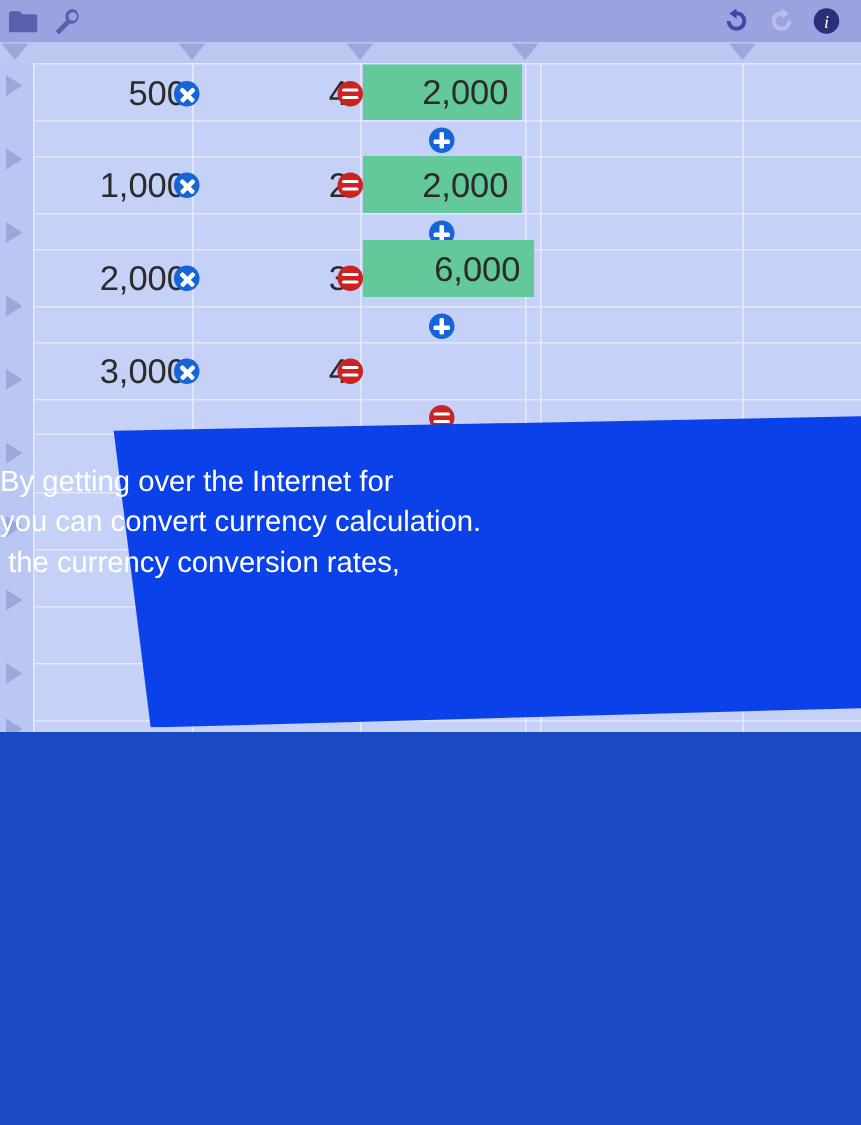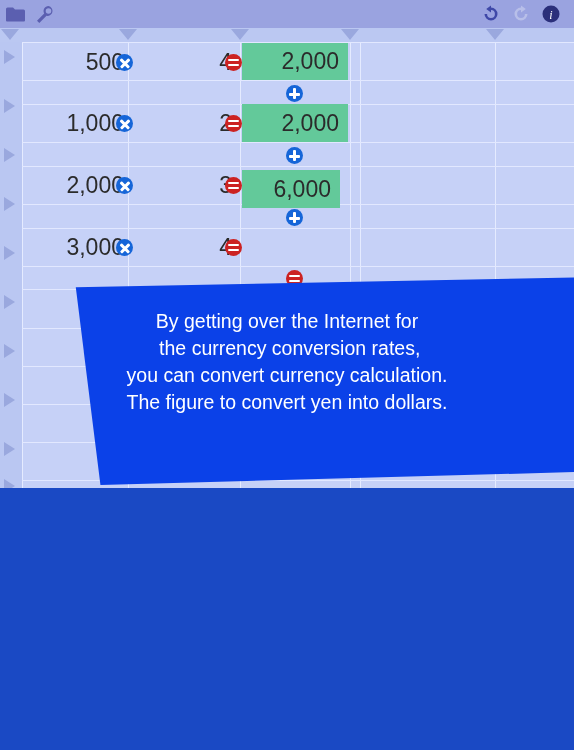--- a/index.html
+++ b/index.html
@@ -98,21 +98,21 @@
     position:absolute; left:0; top:270px; width:574px; height:215px;
     pointer-events:none;
   }
   #banner .shape{
     position:absolute; left:0; top:0; width:574px; height:215px;
     background:#0b41e8;
     clip-path: polygon(13.2% 8.0%, 100% 3.5%, 100% 94%, 17.5% 100%);
   }
   #banner .txt{
     position:absolute; left:0; top:38px; width:574px;
-    text-align:center; color:#ffffff; font-size:19.5px; line-height:27px;
+    color:#ffffff; font-size:19.5px; line-height:27px;
   }
   #banner .txt div{ white-space:pre; }
 
   
   #bottom{
     position:absolute; left:0; top:488px; width:574px; height:262px;
     background:#1a49c4;
   }
 </style>
 </head>
@@ -222,21 +222,21 @@
       </div>
 
     <div class="cell num" style="left:0;top:125px;width:102px;height:37px">2,000</div>
     <div class="opbadge op-blue" style="left:94px;top:135px;width:17px;height:17px">
         <span class="xglyph"></span>
       </div>
     <div class="cell num" style="left:110px;top:125px;width:100px;height:37px">3</div>
     <div class="opbadge op-red" style="left:203px;top:135px;width:17px;height:17px">
         <span class="eqbars"></span>
       </div>
-    <div class="cell num green" style="left:220px;top:128px;width:98px;height:38px;padding-right:9px">6,000</div>
+    <div class="cell num green" style="left:220px;top:118px;width:114px;height:38px;padding-right:9px">6,000</div>
     <div class="opbadge op-blue" style="left:264px;top:167px;width:17px;height:17px">
         <span class="plusglyph"></span>
       </div>
 
     <div class="cell num" style="left:0;top:187px;width:102px;height:37px">3,000</div>
     <div class="opbadge op-blue" style="left:94px;top:197px;width:17px;height:17px">
         <span class="xglyph"></span>
       </div>
     <div class="cell num" style="left:110px;top:187px;width:100px;height:37px">4</div>
     <div class="opbadge op-red" style="left:203px;top:197px;width:17px;height:17px">
@@ -260,23 +260,22 @@
     <div class="currlab" style="left:350px;top:252px">
       <span style="writing-mode:vertical-rl;text-orientation:upright;letter-spacing:-1px;">USD</span>
     </div>
   </div>
 </div>
 
 <div id="banner">
   <div class="shape"></div>
   <div class="txt">
     <div>By getting over the Internet for</div>
+    <div>you can convert currency calculation.</div>
     <div> the currency conversion rates,</div>
-    <div>you can convert currency calculation.</div>
-    <div>The figure to convert yen into dollars.</div>
   </div>
 </div>
 
 <div id="bottom">
 
   
   
 
   
   

